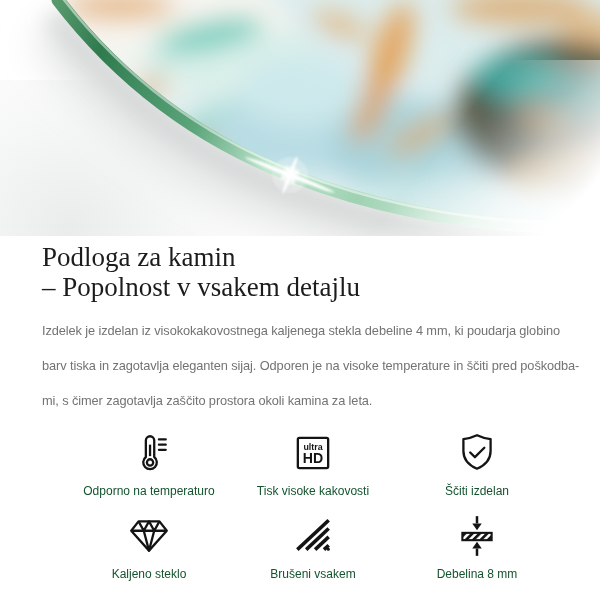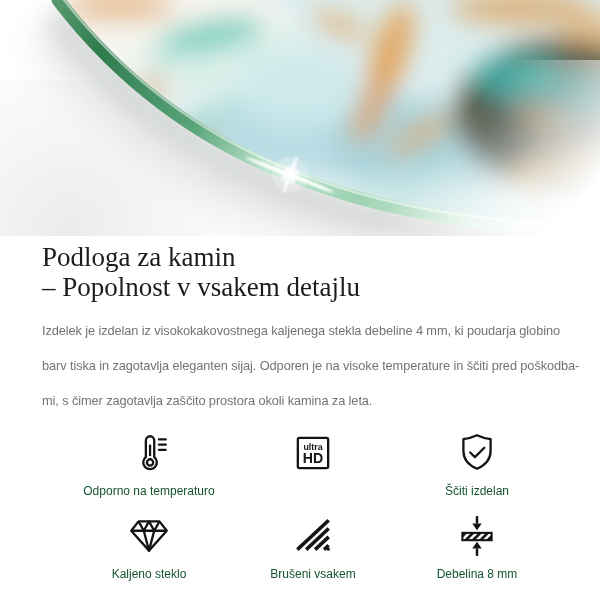--- a/index.html
+++ b/index.html
@@ -170,20 +170,21 @@
       </div>
 
       <div class="feature">
         <span class="icon">
           <svg width="46" height="46" viewBox="0 0 44 44">
             <rect class="ico" x="7.5" y="7.5" width="29" height="29" rx="1.5" stroke-width="2.6"></rect>
             <text x="22" y="19.5" text-anchor="middle" font-size="8.5" font-weight="600" font-family="Liberation Sans, sans-serif" fill="#141414">ultra</text>
             <text x="22" y="32" text-anchor="middle" font-size="13.5" font-weight="800" font-family="Liberation Sans, sans-serif" fill="#141414">HD</text>
           </svg>
         </span>
+        <span class="label">Tisk visoke kakovosti</span>
       </div>
 
       <div class="feature">
         <span class="icon">
           <svg width="46" height="46" viewBox="0 0 44 44">
             <path class="ico" stroke-linejoin="round" d="M22 5 c4 1.9 8.5 3.1 13 3.7 V20 c0 8.2 -5.4 13.7 -13 17 c-7.6 -3.3 -13 -8.8 -13 -17 V8.7 C13.5 8.1 18 6.9 22 5 Z"></path>
             <path class="ico" stroke-linecap="round" stroke-linejoin="round" d="M15.5 21.5 l4.5 4.5 l9 -9"></path>
           </svg>
         </span>
         <span class="label">Ščiti izdelan</span>

